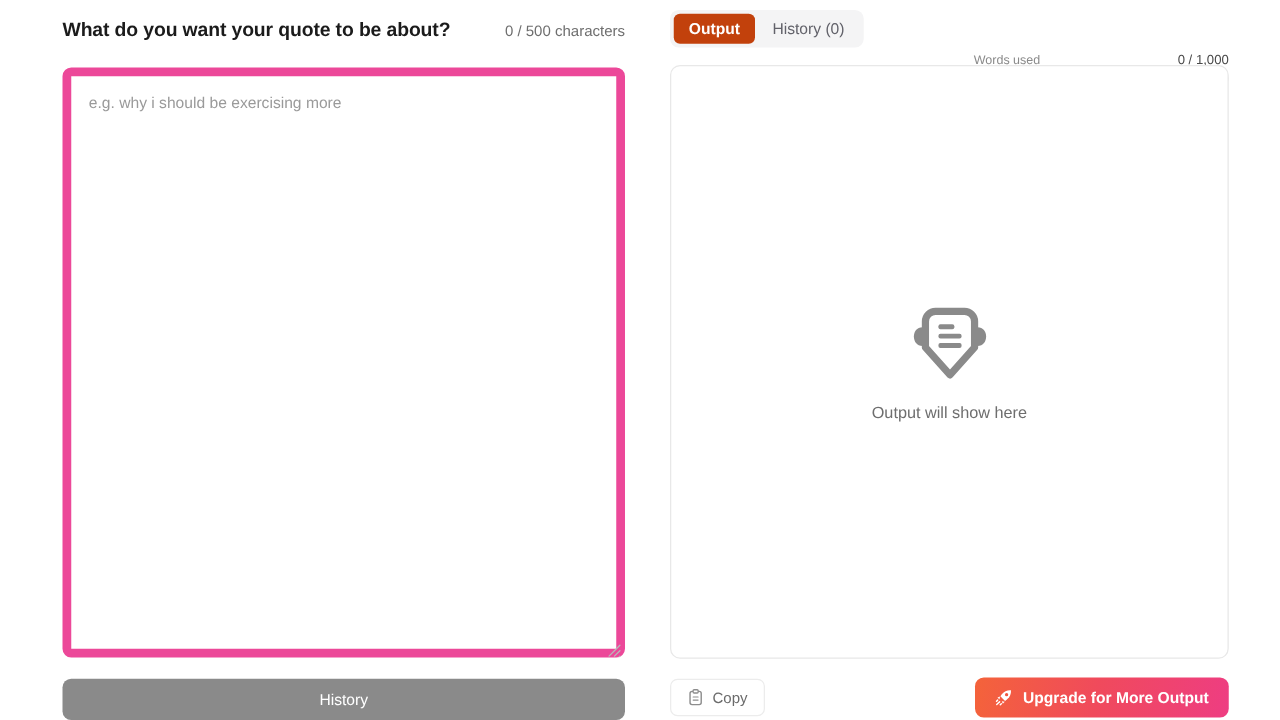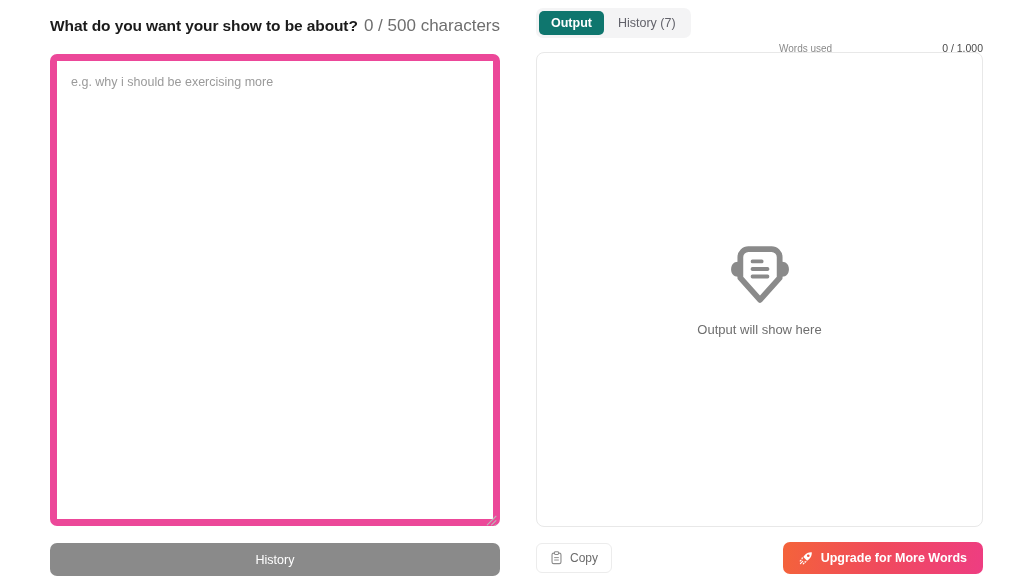--- a/index.html
+++ b/index.html
@@ -39,21 +39,21 @@
 
   .prompt-title {
     font-size: 15.5px;
     font-weight: bold;
     color: #1b1b1b;
     letter-spacing: -0.1px;
     white-space: nowrap;
   }
 
   .char-counter {
-    font-size: 17px;
+    font-size: 12px;
     color: #6e6e6e;
     white-space: nowrap;
   }
 
   .prompt-textarea {
     position: absolute;
     top: 54px;
     left: 0;
     width: 450px;
     height: 472px;
@@ -129,21 +129,21 @@
     padding: 5px 12px;
     border-radius: 5px;
     border: none;
     background: transparent;
     color: #62626a;
     font-family: "Liberation Sans", sans-serif;
     cursor: pointer;
     white-space: nowrap;
   }
   .tab.active {
-    background: #0f766e;
+    background: #c2410c;
     color: #ffffff;
     font-weight: bold;
   }
 
   .words-meter {
     position: absolute;
     right: 0;
     top: 10px;
     width: 204px;
   }
@@ -246,21 +246,21 @@
   .icon { display: block; flex: none; }
 </style>
 </head>
 <body>
 
 <div class="app">
 
   <div class="left-pane">
 
     <div class="left-header">
-      <div class="prompt-title">What do you want your show to be about?</div>
+      <div class="prompt-title">What do you want your quote to be about?</div>
       <div class="char-counter">0 / 500 characters</div>
     </div>
 
     <textarea class="prompt-textarea" placeholder="e.g. why i should be exercising more" style=""></textarea>
 
     <svg class="resize-grip" viewBox="0 0 12 12" style="position:absolute; top:513px; left:434px;">
       <g stroke="#b8b8b8" stroke-width="1" stroke-linecap="round">
         <line x1="11" y1="3" x2="3" y2="11"></line>
         <line x1="11" y1="7" x2="7" y2="11"></line>
         <line x1="11" y1="11" x2="10.5" y2="11.5"></line>
@@ -269,21 +269,21 @@
 
     <button class="generate-button">History</button>
   </div>
 
   <div class="right-pane">
 
     <div class="right-header">
 
       <div class="tab-group">
         <button class="tab active">Output</button>
-        <button class="tab">History (7)</button>
+        <button class="tab">History (0)</button>
       </div>
 
       <div class="words-meter">
         <div class="words-row">
           <span class="words-label">Words used</span>
           <span class="words-value">0 / 1,000</span>
         </div>
         <div class="words-track">
           <div class="words-fill" style="width: 0%;"></div>
         </div>
@@ -332,17 +332,17 @@
                    C13.6 7.6 14.9 4.6 14.6 1.4 Z" fill="#ffffff"></path>
           <circle cx="10.6" cy="5.4" r="1.5" fill="#f0553f"></circle>
           <path d="M4.6 7.1 L2.3 8 L4.1 9.8 Z" fill="#ffffff"></path>
           <path d="M6.2 11.4 L7.1 13.7 L8.9 11.9 Z" fill="#ffffff"></path>
           <g stroke="#ffffff" stroke-width="1.3" stroke-linecap="round">
             <line x1="1.6" y1="14.4" x2="4.2" y2="11.8"></line>
             <line x1="1.4" y1="11.4" x2="2.4" y2="10.4"></line>
             <line x1="4.8" y1="14.7" x2="5.8" y2="13.7"></line>
           </g>
         </svg>
-        <span>Upgrade for More Words</span>
+        <span>Upgrade for More Output</span>
       </button>
     </div>
   </div>
 </div>
 
 </body></html>

